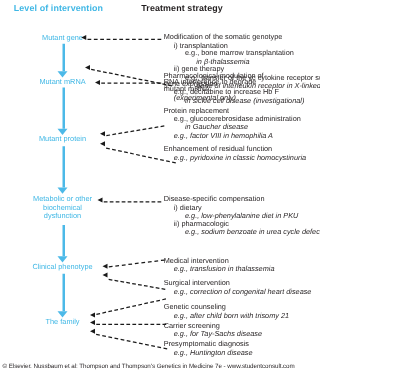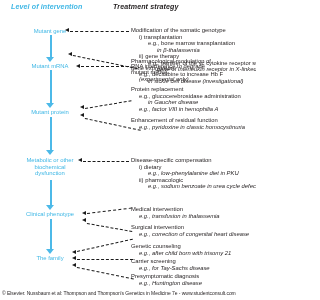--- a/index.html
+++ b/index.html
@@ -7,21 +7,21 @@
     width:256px;height:300px;
     background:#ffffff;
     font-family:"Liberation Sans", sans-serif;
     color:#231f20;
     overflow:hidden;
     position:relative;
   }
   #stage{position:absolute;inset:0;}
 
   
-  .hdr{position:absolute;font-style:italic;font-size:7.1px;letter-spacing:.1px;white-space:nowrap;}
+  .hdr{position:absolute;font-size:7.1px;letter-spacing:.1px;white-space:nowrap;}
   #hdr-level{left:11px;top:3px;color:#3fb7e5;font-weight:600;}
   #hdr-strategy{left:113px;top:3px;color:#231f20;font-weight:600;}
 
   
   .spine{position:absolute;left:50px;width:1.6px;background:#4cb9e8;}
   .spine-head{position:absolute;left:46.4px;width:0;height:0;
     border-left:4.2px solid transparent;border-right:4.2px solid transparent;
     border-top:5px solid #4cb9e8;}
 
   

